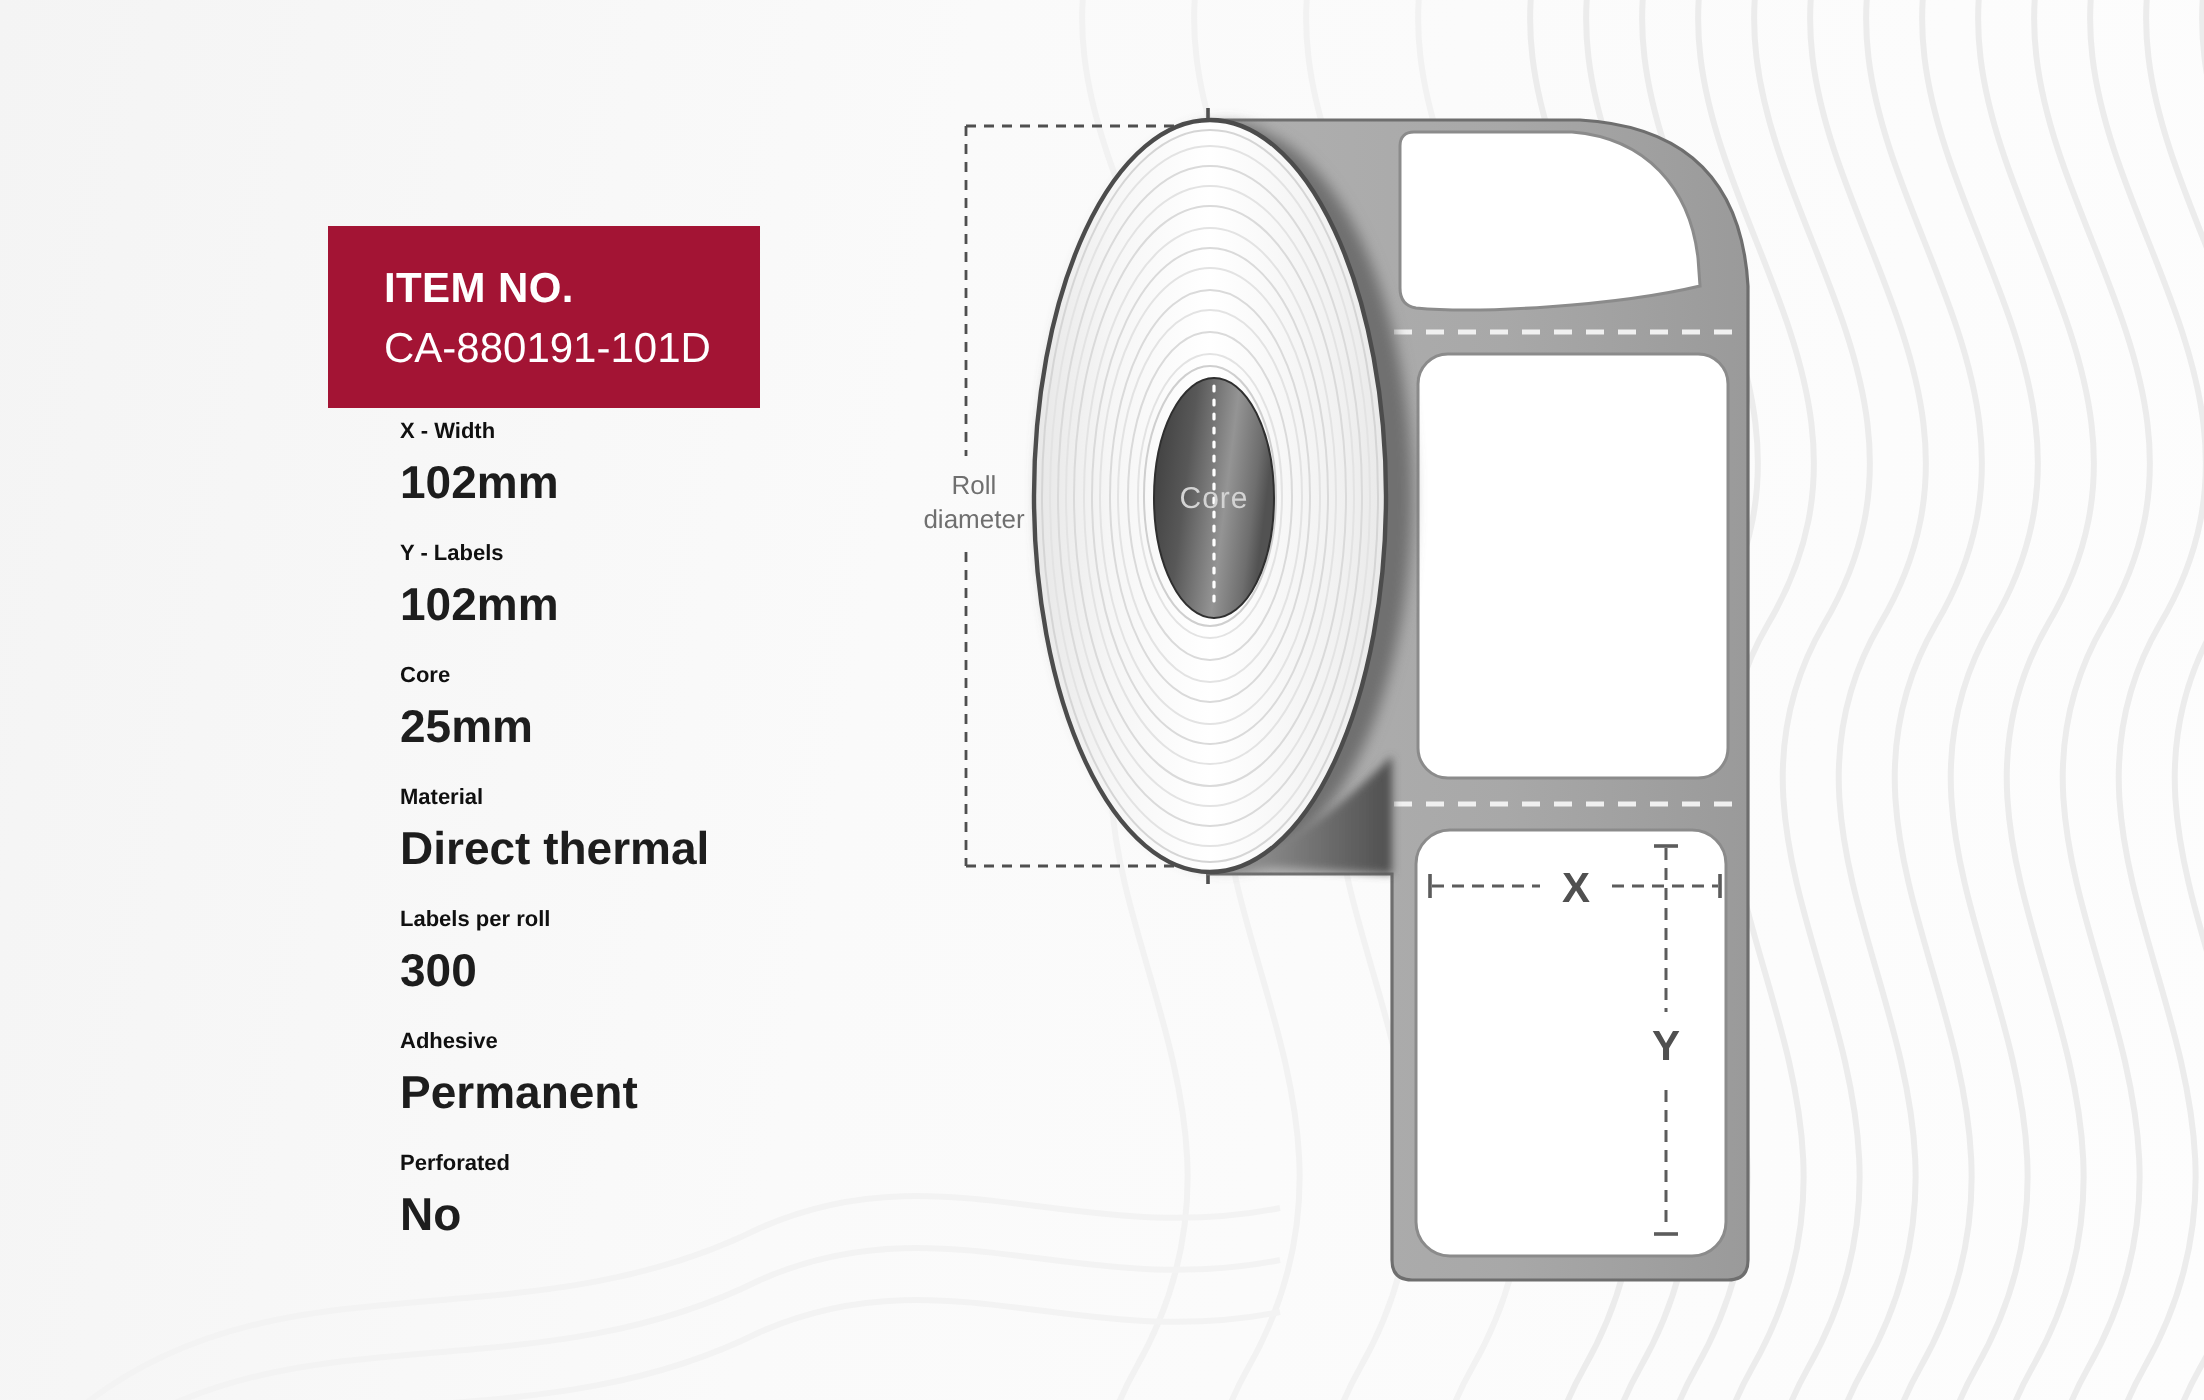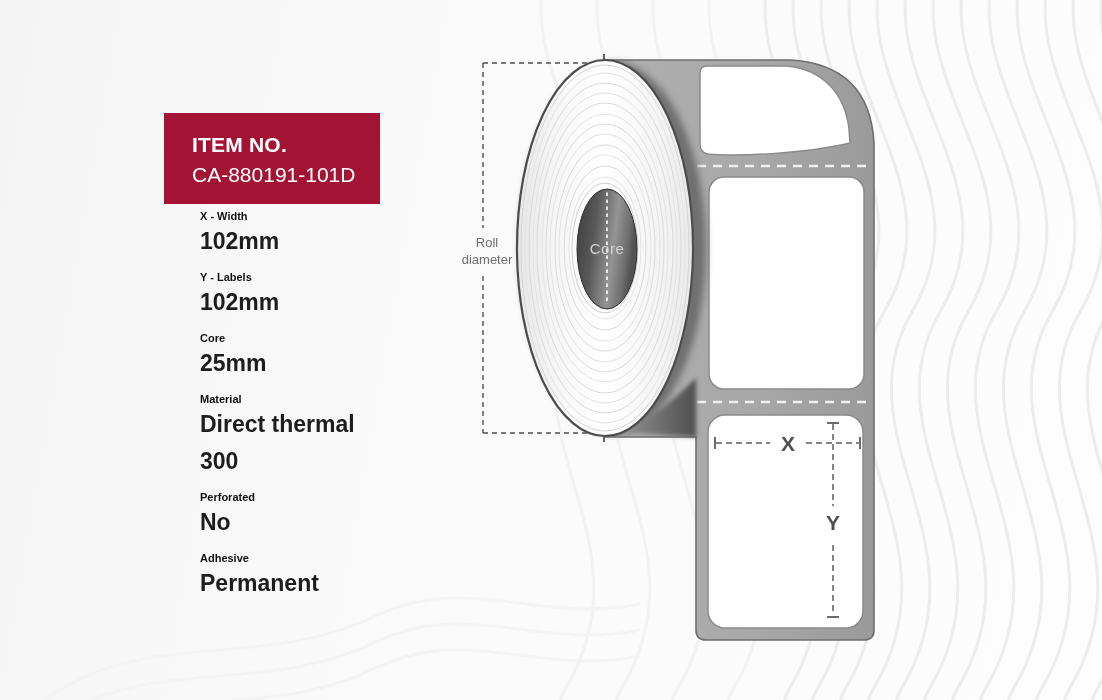--- a/index.html
+++ b/index.html
@@ -184,25 +184,26 @@
     </div>
     <div class="spec">
       <div class="spec-label">Core</div>
       <div class="spec-value">25mm</div>
     </div>
     <div class="spec">
       <div class="spec-label">Material</div>
       <div class="spec-value">Direct thermal</div>
     </div>
     <div class="spec">
+      <div class="spec-label">Labels per roll</div>
       <div class="spec-value">300</div>
+    </div>
+    <div class="spec">
+      <div class="spec-label">Adhesive</div>
+      <div class="spec-value">Permanent</div>
     </div>
     <div class="spec">
       <div class="spec-label">Perforated</div>
       <div class="spec-value">No</div>
     </div>
-    <div class="spec">
-      <div class="spec-label">Adhesive</div>
-      <div class="spec-value">Permanent</div>
-    </div>
   </div>
 
 </div>
 
 </body></html>

